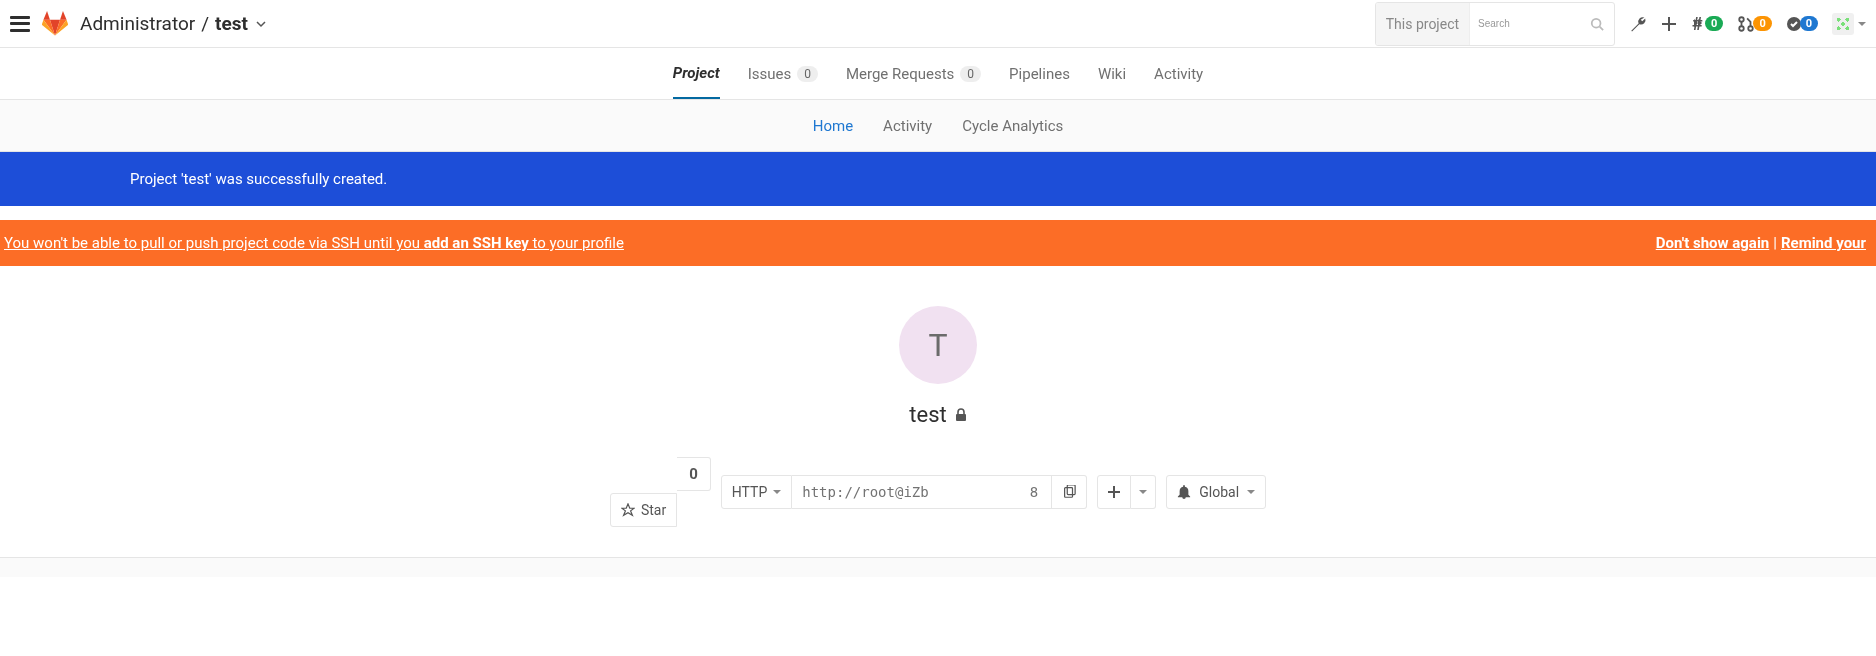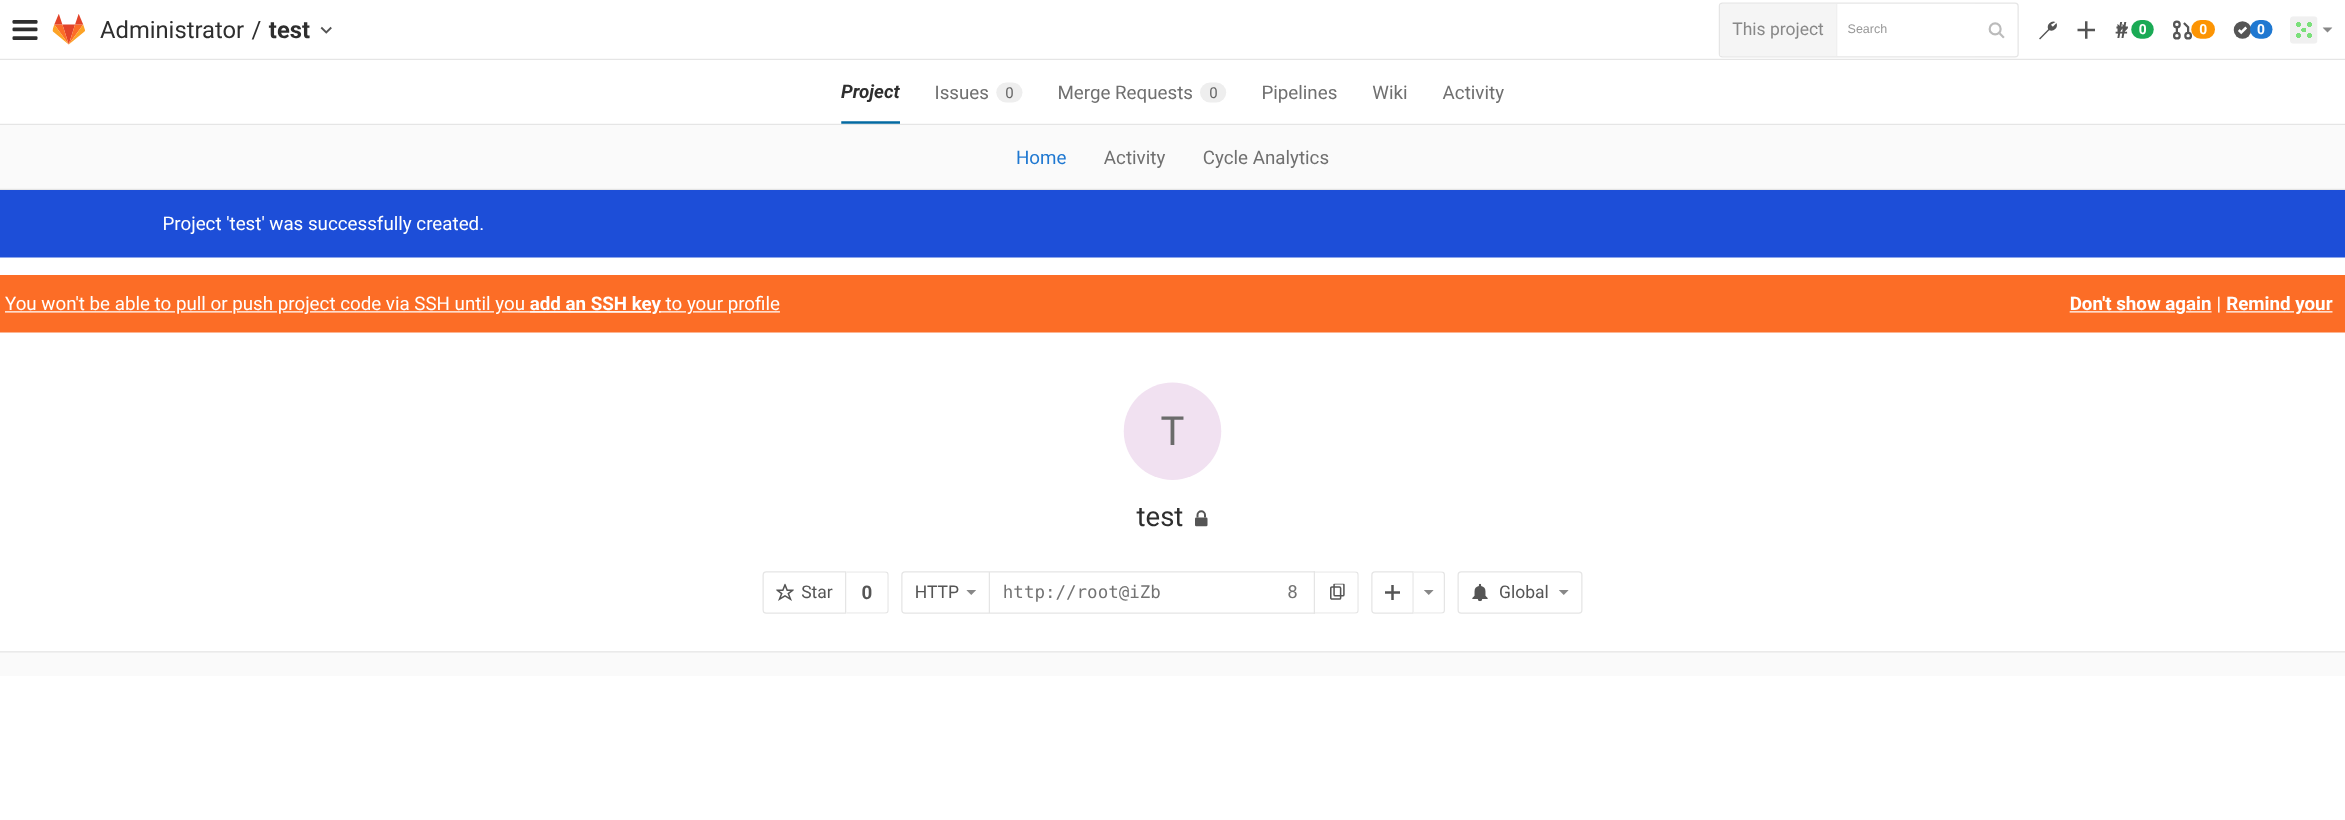--- a/index.html
+++ b/index.html
@@ -192,21 +192,21 @@
       <svg width="12" height="14" viewBox="0 0 12 14">
           <rect x="1" y="6" width="10" height="7" rx="1" fill="#555"></rect>
           <path d="M3 6V4a3 3 0 0 1 6 0v2" fill="none" stroke="#555" stroke-width="1.6"></path>
         </svg>
     </span>
   </div>
 
   <div class="action-row">
 
     <div style="display:flex;">
-      <div class="btn" style="border-radius:3px 0 0 3px;">
+      <div class="btn" style="border-radius:3px 0 0 3px;margin-top:36px;">
         <svg width="14" height="14" viewBox="0 0 16 16" style="margin-right:6px;">
             <path fill="none" stroke="#555" stroke-width="1.4" d="M8 1l2 5h5l-4 3 2 5-5-3-5 3 2-5-4-3h5z"></path>
           </svg>
         <span>Star</span>
       </div>
       <div class="count-box">0</div>
     </div>
 
     <div class="btn-group">
       <div class="btn seg">

